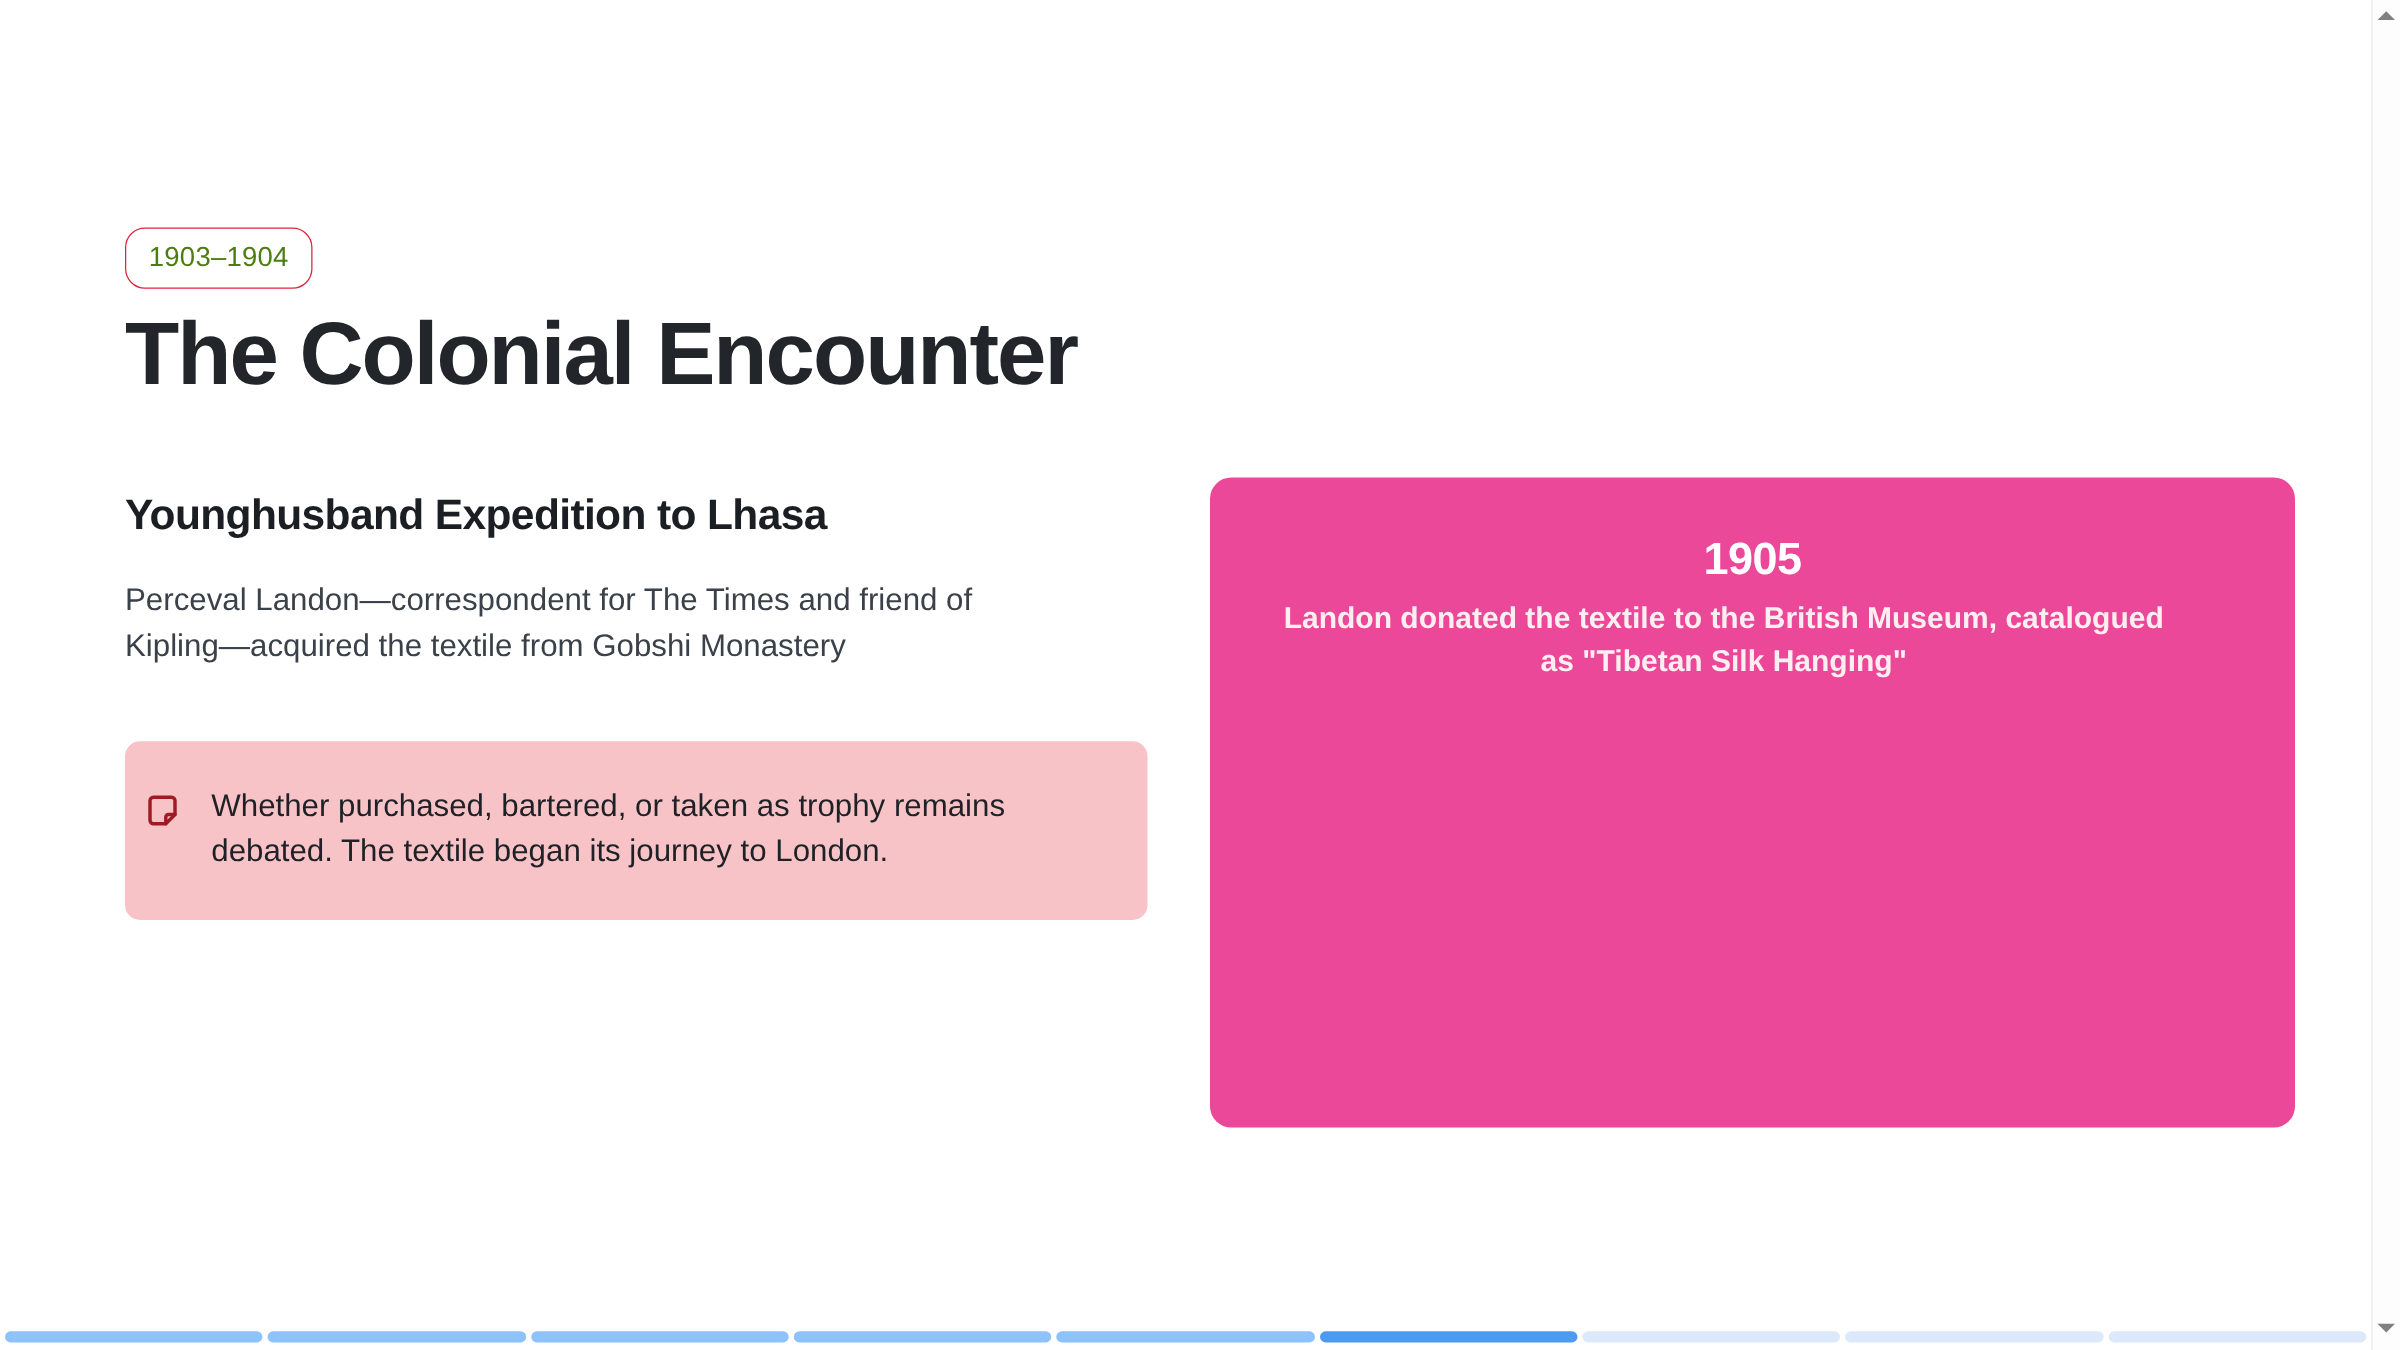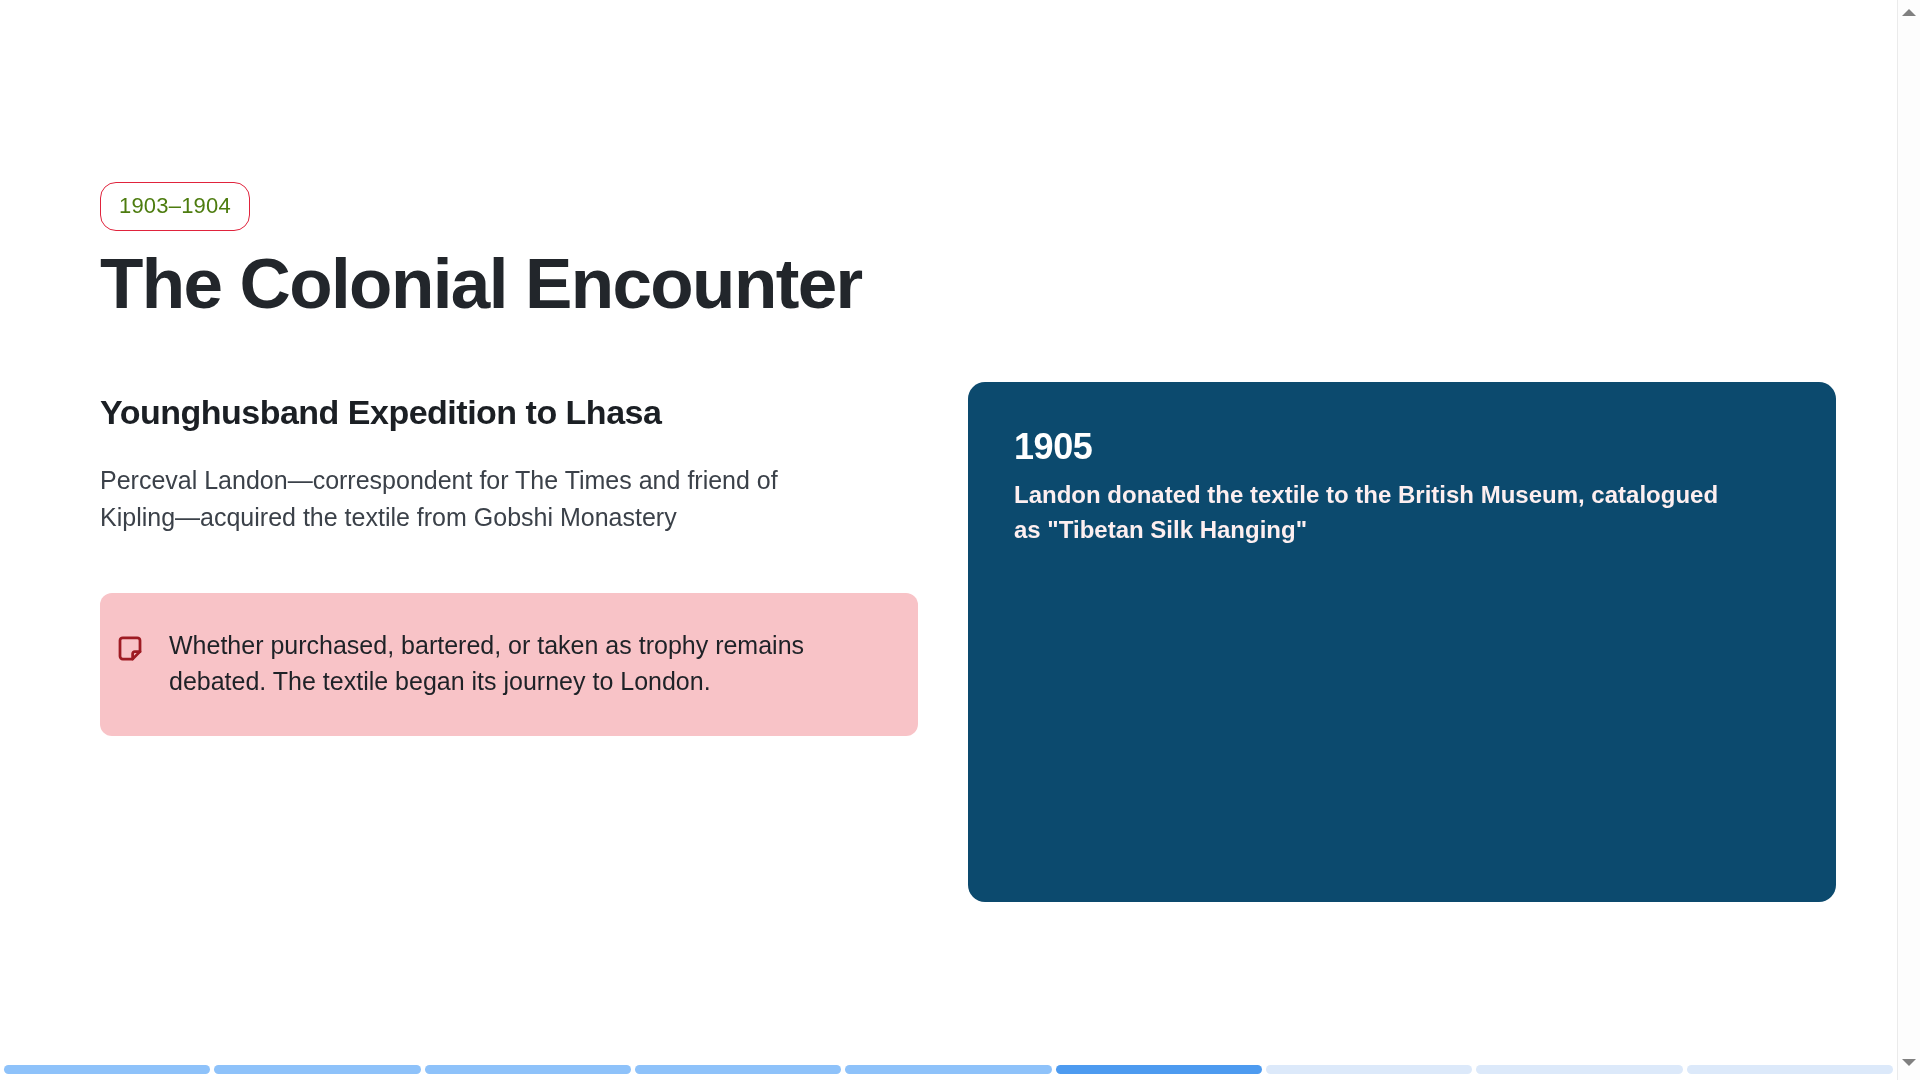--- a/index.html
+++ b/index.html
@@ -119,26 +119,27 @@
 
   .callout-text {
     font-size: 25px;
     line-height: 1.47;
     color: #1e2227;
     font-weight: 400;
   }
 
   
   .red-card {
-    background: #0c4a6e;
+    background: #ec4899;
     border-radius: 17px;
     width: 868px;
     height: 520px;
     padding: 44px 46px;
     color: #ffffff;
+    text-align: center;
   }
 
   .red-card-title {
     font-size: 36px;
     line-height: 1.15;
     font-weight: 700;
     letter-spacing: -0.4px;
     color: #ffffff;
   }
 

